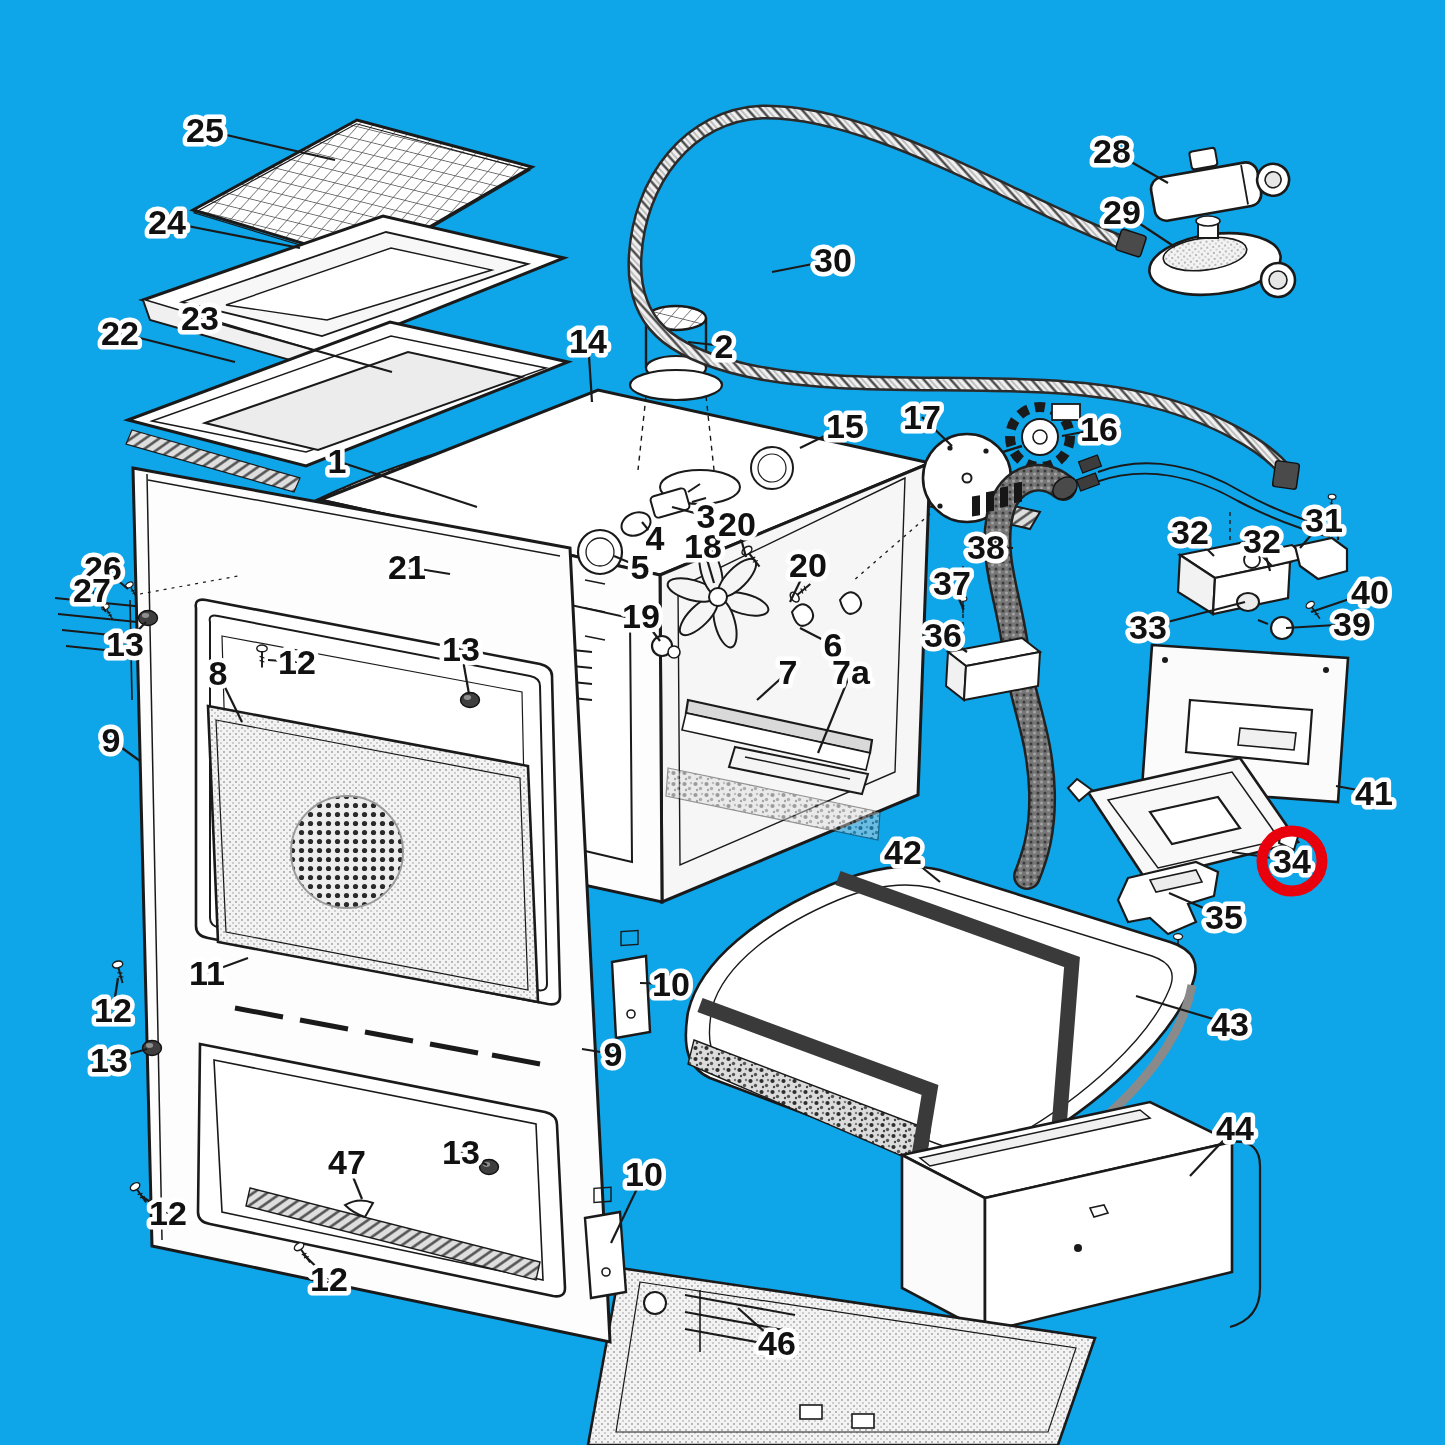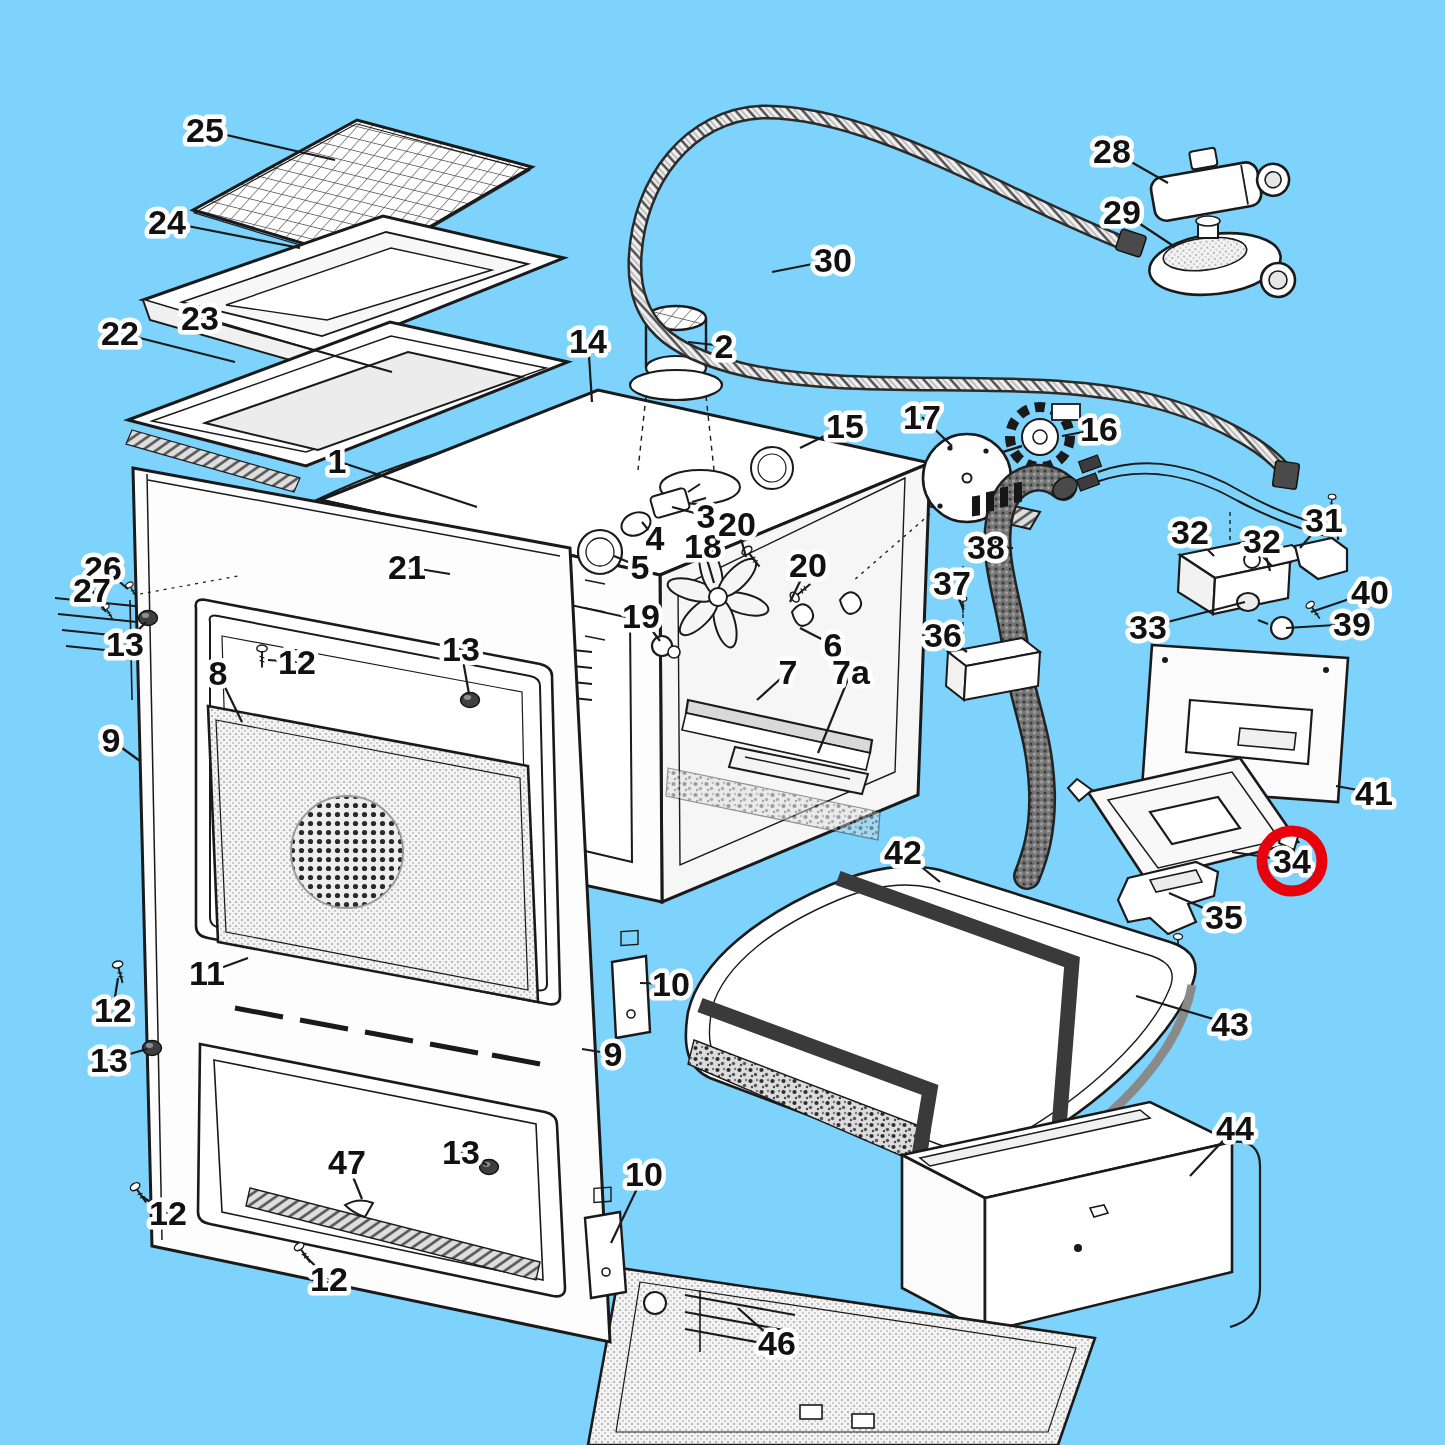--- a/index.html
+++ b/index.html
@@ -1,17 +1,17 @@
 <!DOCTYPE html>
 <html><head>
 <meta charset="utf-8">
 <title>Oven exploded parts diagram</title>
 <style>
   html,body{margin:0;padding:0;background:#fff;}
-  .stage{position:relative;width:1445px;height:1445px;background:#7dd3fc;overflow:hidden;}
+  .stage{position:relative;width:1445px;height:1445px;background:#0ea5e9;overflow:hidden;}
   .stage svg{position:absolute;left:0;top:0;}
   .leader{stroke:#1a1a1a;stroke-width:2.2;fill:none;}
   .callout{
     font-family:"Liberation Sans", sans-serif;
     font-weight:700;
     font-size:34px;
     fill:#111;
     paint-order:stroke;
     stroke:#ffffff;
     stroke-width:9px;

